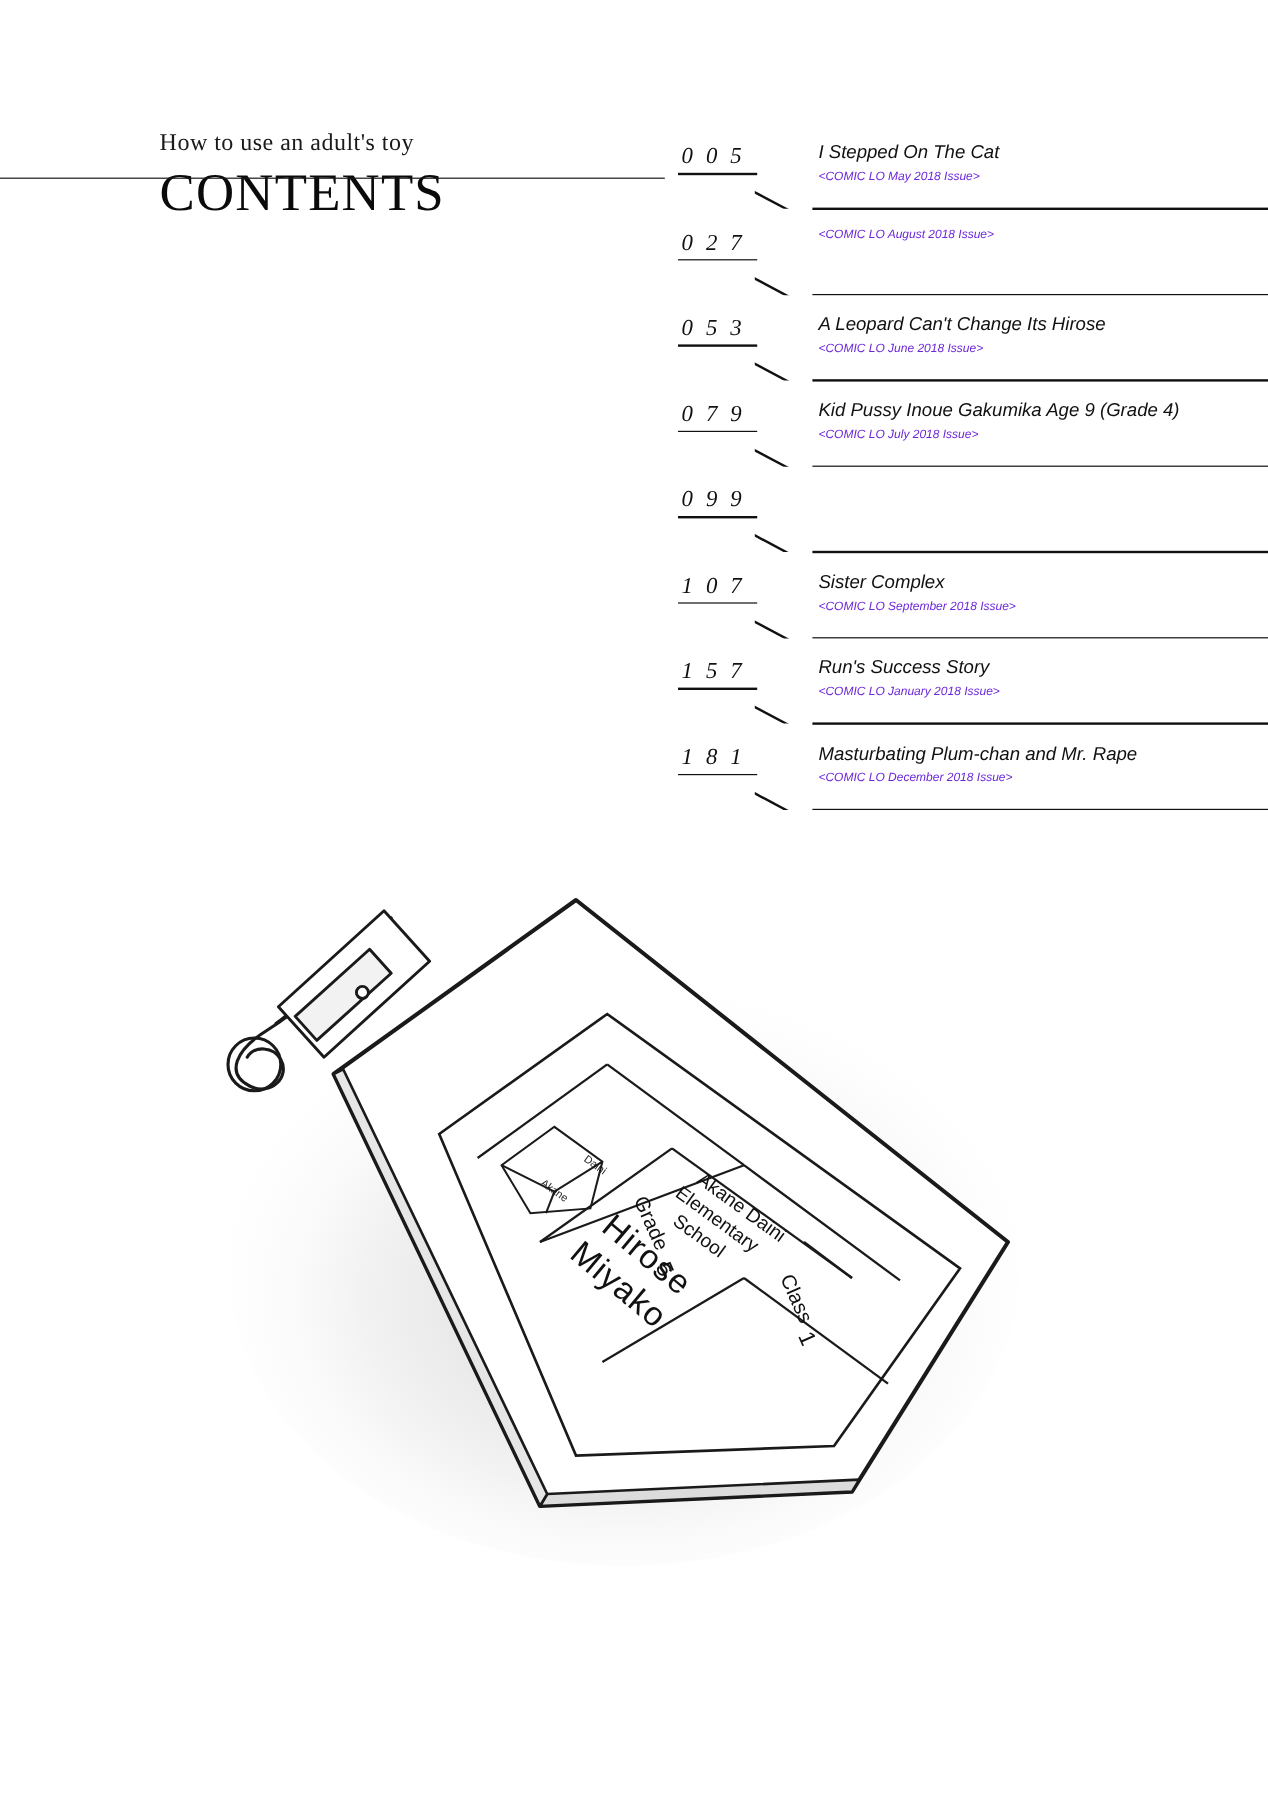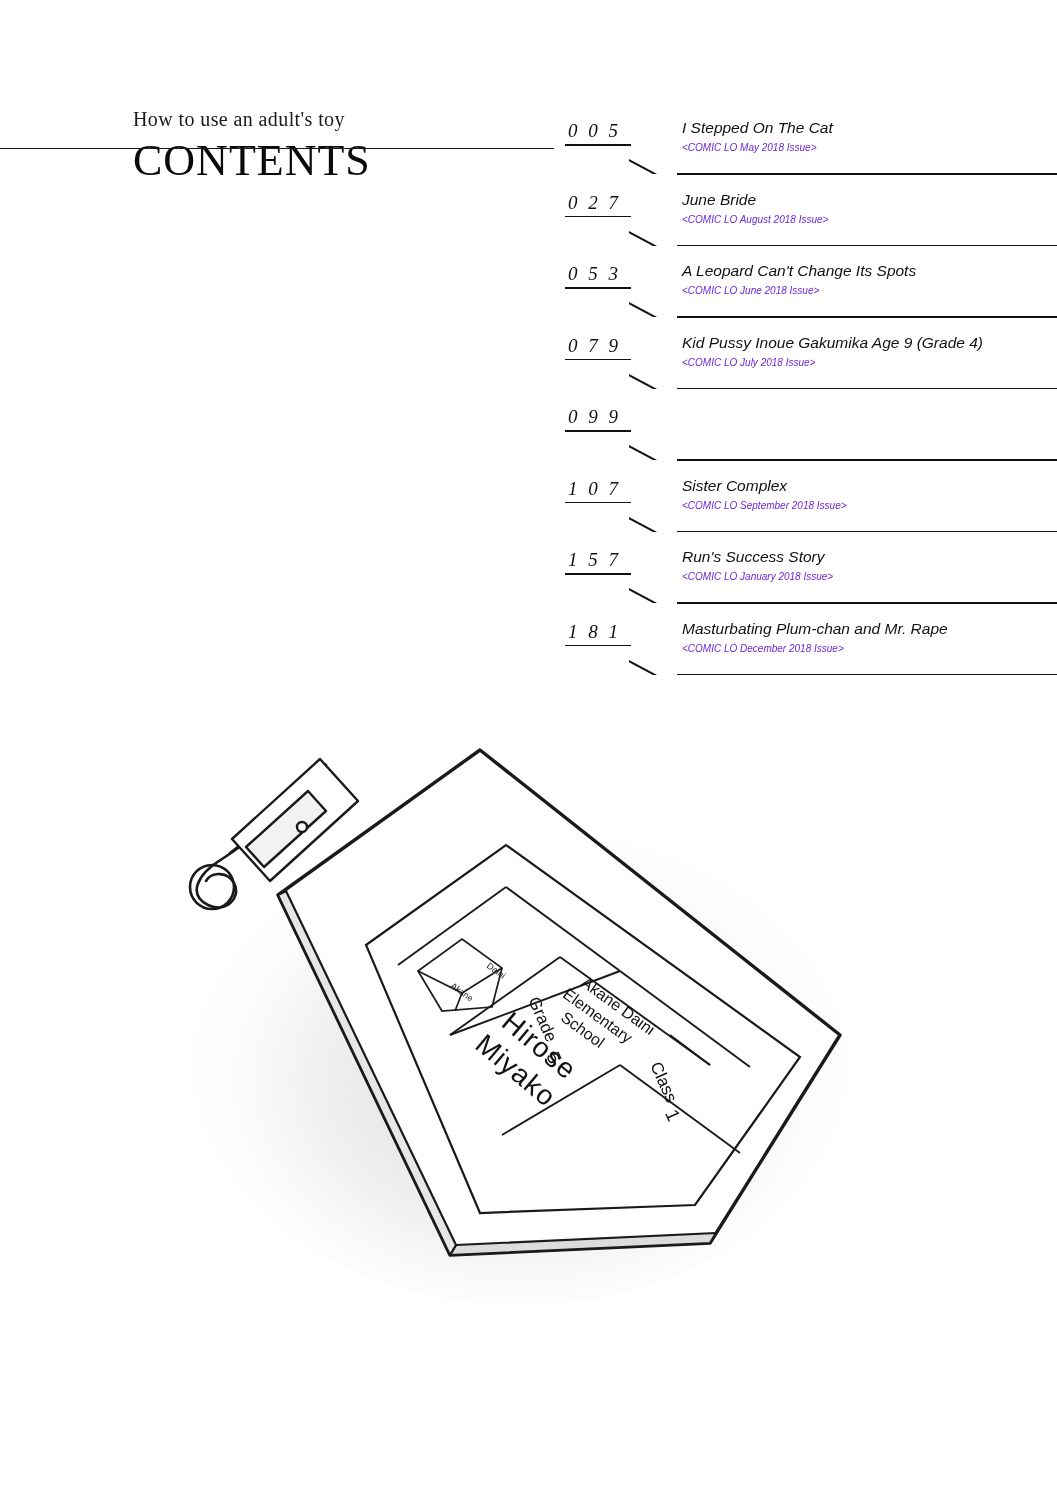--- a/index.html
+++ b/index.html
@@ -176,32 +176,31 @@
         <div class="toc-issue">&lt;COMIC LO May 2018 Issue&gt;</div>
       </div>
     </div>
 
     <div class="toc-entry">
       <div class="toc-page">0 2 7</div>
       <div class="toc-underline"></div>
       <div class="toc-diag"></div>
       <div class="toc-baseline"></div>
       <div class="toc-text">
-        <div class="toc-title">June Bride</div>
         <div class="toc-issue">&lt;COMIC LO August 2018 Issue&gt;</div>
       </div>
     </div>
 
     <div class="toc-entry">
       <div class="toc-page">0 5 3</div>
       <div class="toc-underline"></div>
       <div class="toc-diag"></div>
       <div class="toc-baseline"></div>
       <div class="toc-text">
-        <div class="toc-title">A Leopard Can't Change Its Spots</div>
+        <div class="toc-title">A Leopard Can't Change Its Hirose</div>
         <div class="toc-issue">&lt;COMIC LO June 2018 Issue&gt;</div>
       </div>
     </div>
 
     <div class="toc-entry">
       <div class="toc-page">0 7 9</div>
       <div class="toc-underline"></div>
       <div class="toc-diag"></div>
       <div class="toc-baseline"></div>
       <div class="toc-text">

